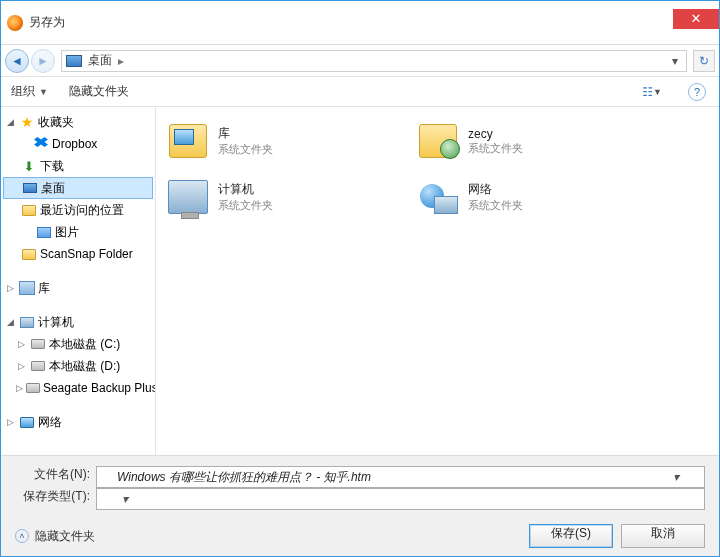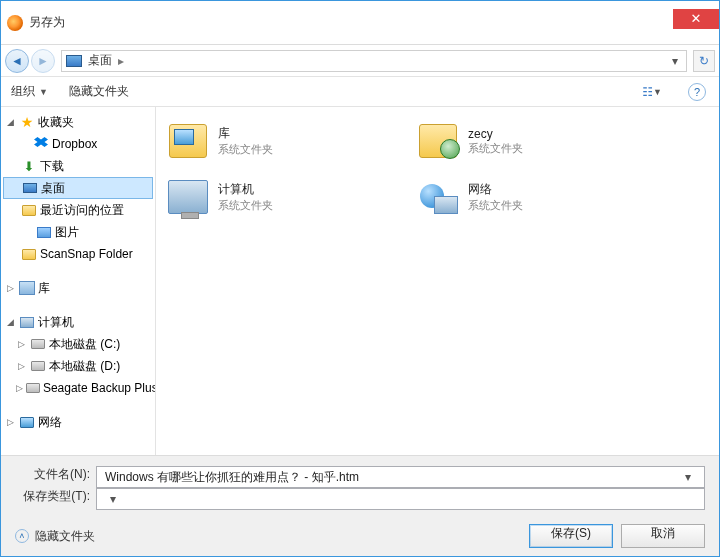--- a/index.html
+++ b/index.html
@@ -53,21 +53,21 @@
 .pc-icon { width: 40px; height: 34px; background: linear-gradient(#d8e6f2,#8ab0d1); border: 1px solid #5a8cc0; border-radius: 2px; position: relative; }
 .pc-icon::after { content: ""; position: absolute; left: 12px; bottom: -6px; width: 16px; height: 5px; background: #b0b0b0; border: 1px solid #888; }
 .net-icon { width: 40px; height: 34px; position: relative; }
 .net-icon::before { content: ""; position: absolute; left: 2px; top: 4px; width: 24px; height: 24px; border-radius: 50%; background: radial-gradient(circle at 35% 30%, #b8e0ff, #1a7fcf); }
 .net-icon::after { content: ""; position: absolute; right: 0; bottom: 0; width: 22px; height: 16px; background: linear-gradient(#d8e6f2,#8ab0d1); border: 1px solid #5a8cc0; }
 .tile-text .name { color: #222; }
 .tile-text .sub { color: #888; font-size: 11px; }
 .footer { background: #f0f0f0; border-top: 1px solid #dcdcdc; padding: 10px 14px 8px; }
 .form-row { display: flex; align-items: flex-start; }
 .form-row label { width: 75px; text-align: right; margin-right: 6px; color: #333; }
-.combo { flex: 1; height: 22px; border: 1px solid #abadb3; background: #fff; display: flex; align-items: center; padding: 0 8px; position: relative; }
+.combo { flex: 1; height: 22px; border: 1px solid #abadb3; background: #fff; display: flex; align-items: center; padding: 0 20px; position: relative; font-style: italic; }
 .combo .val { flex: 1; color: #222; }
 .combo .dd { width: 16px; text-align: center; color: #555; }
 .footer-actions { display: flex; align-items: center; margin-top: 14px; }
 .hidden-row { display: flex; align-items: center; gap: 6px; color: #333; }
 .hidden-arrow { width: 14px; height: 14px; border: 1px solid #8fb8e0; border-radius: 50%; display: flex; align-items: center; justify-content: center; color: #2a6fb5; font-size: 9px; }
 .footer-actions .spacer { flex: 1; }
 .btn { min-width: 84px; height: 24px; border: 1px solid #acacac; background: linear-gradient(#fdfdfd,#e8e8e8); display: flex; justify-content: center; margin-left: 8px; color: #222; }
 .btn.default { border-color: #3a96dd; box-shadow: 0 0 0 1px rgba(58,150,221,.3) inset; }
 </style>
 </head>

